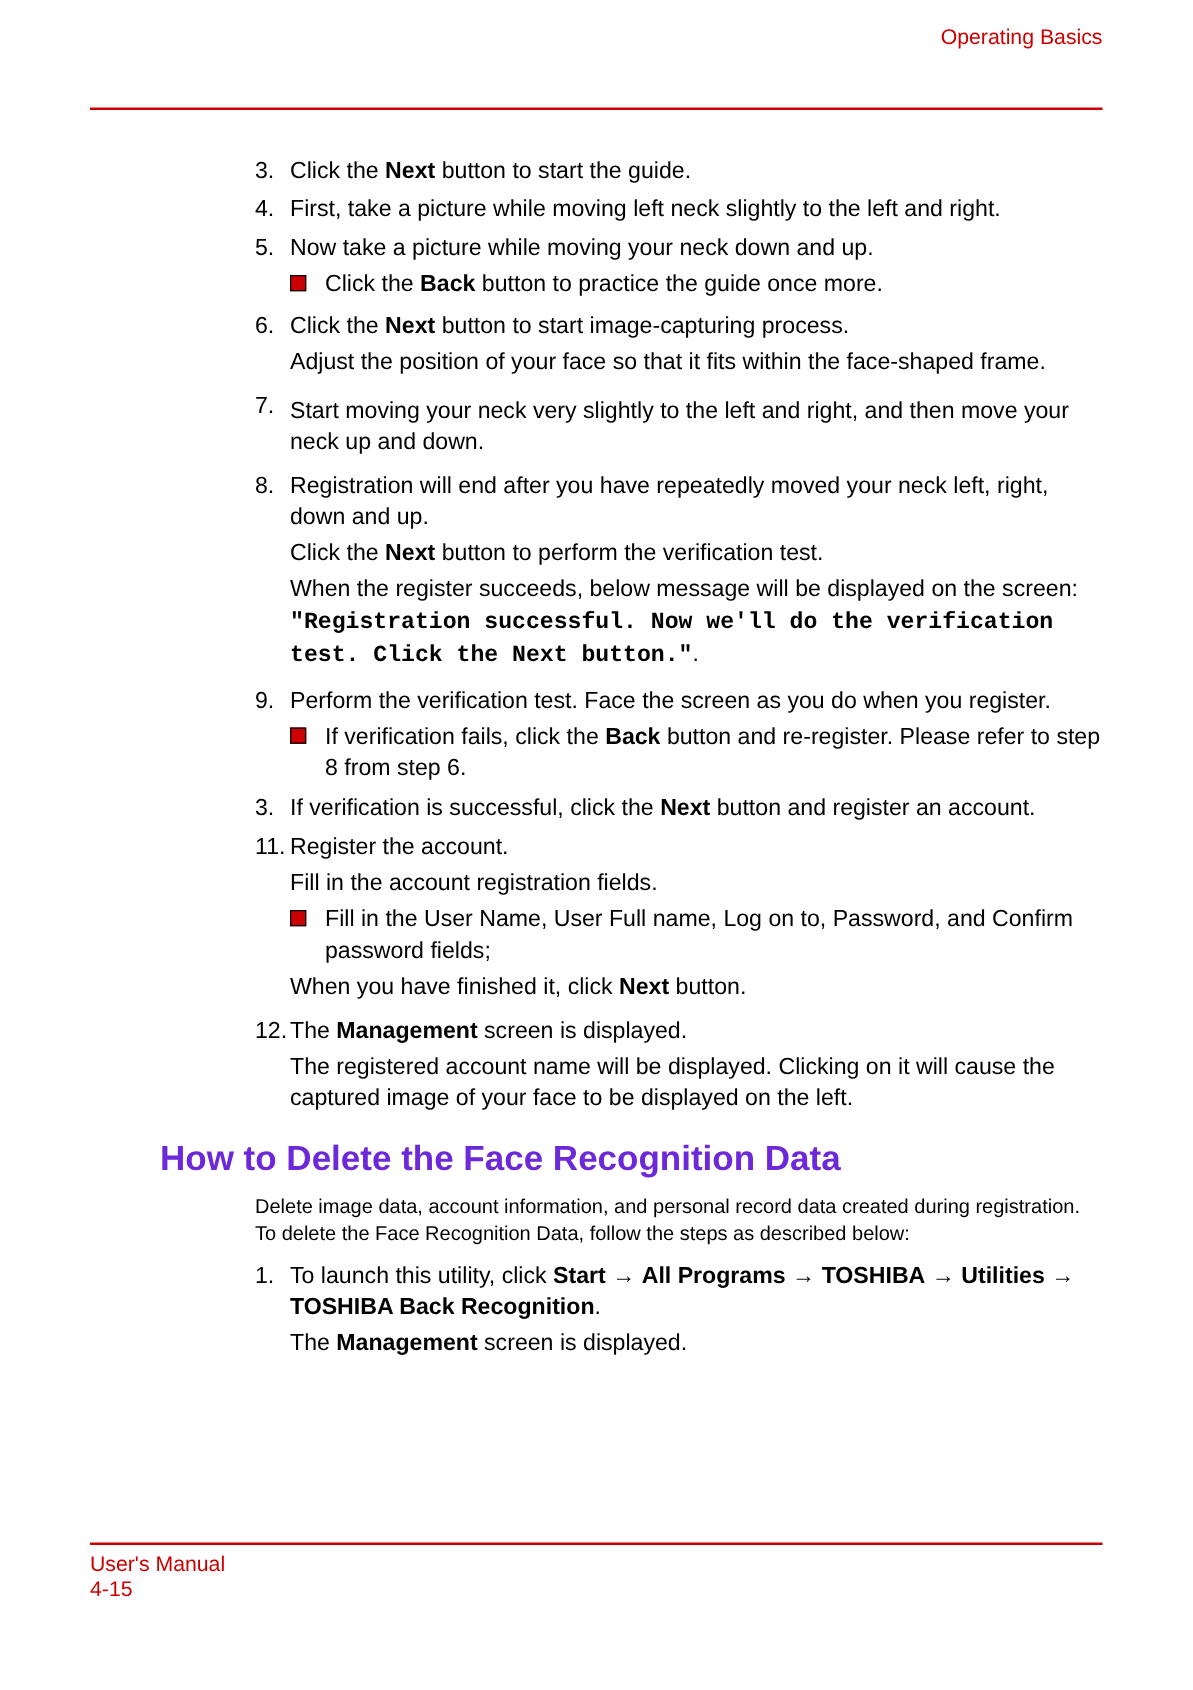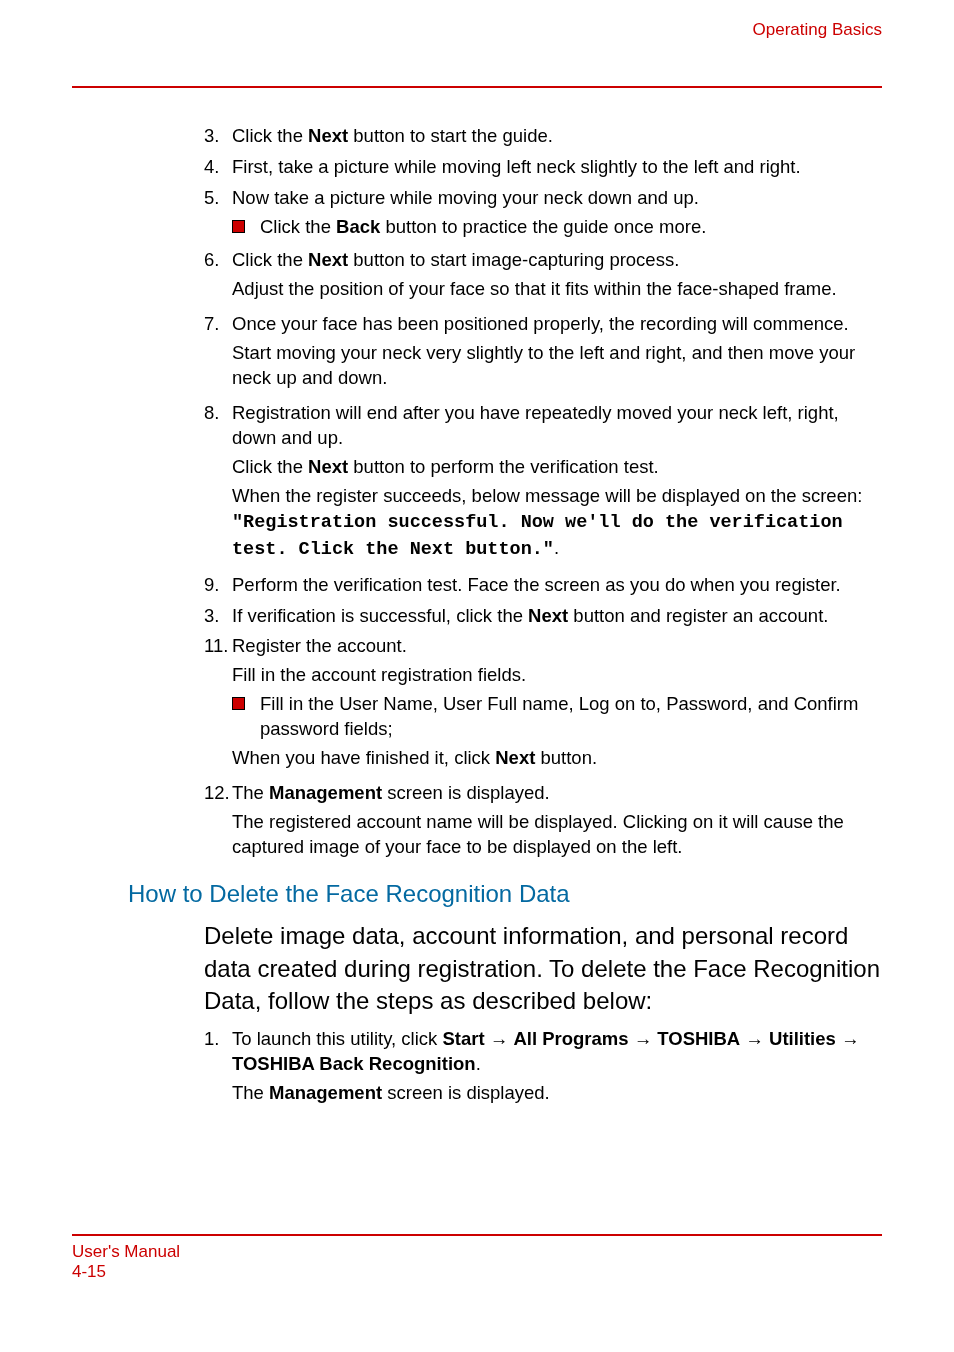--- a/index.html
+++ b/index.html
@@ -11,22 +11,22 @@
     .content { margin-left: 132px; margin-right: 0; font-size: 18.5px; line-height: 1.35; }
     .num-item { display: flex; margin-bottom: 6px; }
     .num-item .num { width: 28px; flex-shrink: 0; }
     .num-item .body { flex: 1; }
     .sub-bullet { display: flex; margin-top: 4px; margin-bottom: 2px; }
     .sub-bullet .sq { width: 28px; flex-shrink: 0; display: flex; align-items: flex-start; padding-top: 5px; }
     .sub-bullet .sq span.box { width: 13px; height: 13px; background: #cc0000; border: 1px solid #000; display: inline-block; }
     .sub-bullet .btext { flex: 1; }
     .para { margin-top: 4px; margin-bottom: 4px; }
     .mono { font-family: "Courier New", Courier, monospace; font-weight: bold; }
-    .section-heading { color: #0369a1; font-size: 24px; font-weight: normal; margin-top: 16px; margin-bottom: 12px; margin-left: 56px; }
-    .section-intro { margin-left: 132px; font-size: 24px; line-height: 1.35; margin-bottom: 10px; }
+    .section-heading { color: #6d28d9; font-size: 28px; font-weight: bold; margin-top: 16px; margin-bottom: 12px; margin-left: 56px; }
+    .section-intro { margin-left: 132px; font-size: 16px; line-height: 1.35; margin-bottom: 10px; }
     .footer { position: absolute; bottom: 70px; left: 72px; right: 72px; }
     .footer-rule { border: none; border-top: 2px solid #cc0000; margin-bottom: 6px; }
     .footer-row { display: flex; justify-content: space-between; color: #cc0000; font-size: 17px; flex-direction: column; }
     b { font-weight: bold; }
   </style>
 </head>
 <body>
 
 <div class="page">
   <div class="header-area">
@@ -69,21 +69,20 @@
         <div>
           <span>Click the </span><b>Next</b><span> button to start image-capturing process.</span>
         </div>
         <div class="para">Adjust the position of your face so that it fits within the face-shaped frame.</div>
       </div>
     </div>
 
     <div class="num-item">
       <div class="num">7.</div>
       <div class="body">
-        <div>Once your face has been positioned properly, the recording will commence.</div>
         <div class="para">Start moving your neck very slightly to the left and right, and then move your neck up and down.</div>
       </div>
     </div>
 
     <div class="num-item">
       <div class="num">8.</div>
       <div class="body">
         <div>Registration will end after you have repeatedly moved your neck left, right, down and up.</div>
         <div class="para">
           <span>Click the </span><b>Next</b><span> button to perform the verification test.</span>
@@ -91,20 +90,28 @@
         <div class="para">
           <span>When the register succeeds, below message will be displayed on the screen: </span><span class="mono">"Registration successful. Now we'll do the verification test. Click the Next button."</span><span>.</span>
         </div>
       </div>
     </div>
 
     <div class="num-item">
       <div class="num">9.</div>
       <div class="body">
         <div>Perform the verification test. Face the screen as you do when you register.</div>
+        <div class="sub-bullet">
+          <div class="sq">
+              <span class="box"></span>
+            </div>
+          <div class="btext">
+            <span>If verification fails, click the </span><b>Back</b><span> button and re-register. Please refer to step 8 from step 6.</span>
+          </div>
+        </div>
       </div>
     </div>
 
     <div class="num-item">
       <div class="num">3.</div>
       <div class="body">
         <span>If verification is successful, click the </span><b>Next</b><span> button and register an account.</span>
       </div>
     </div>
 

